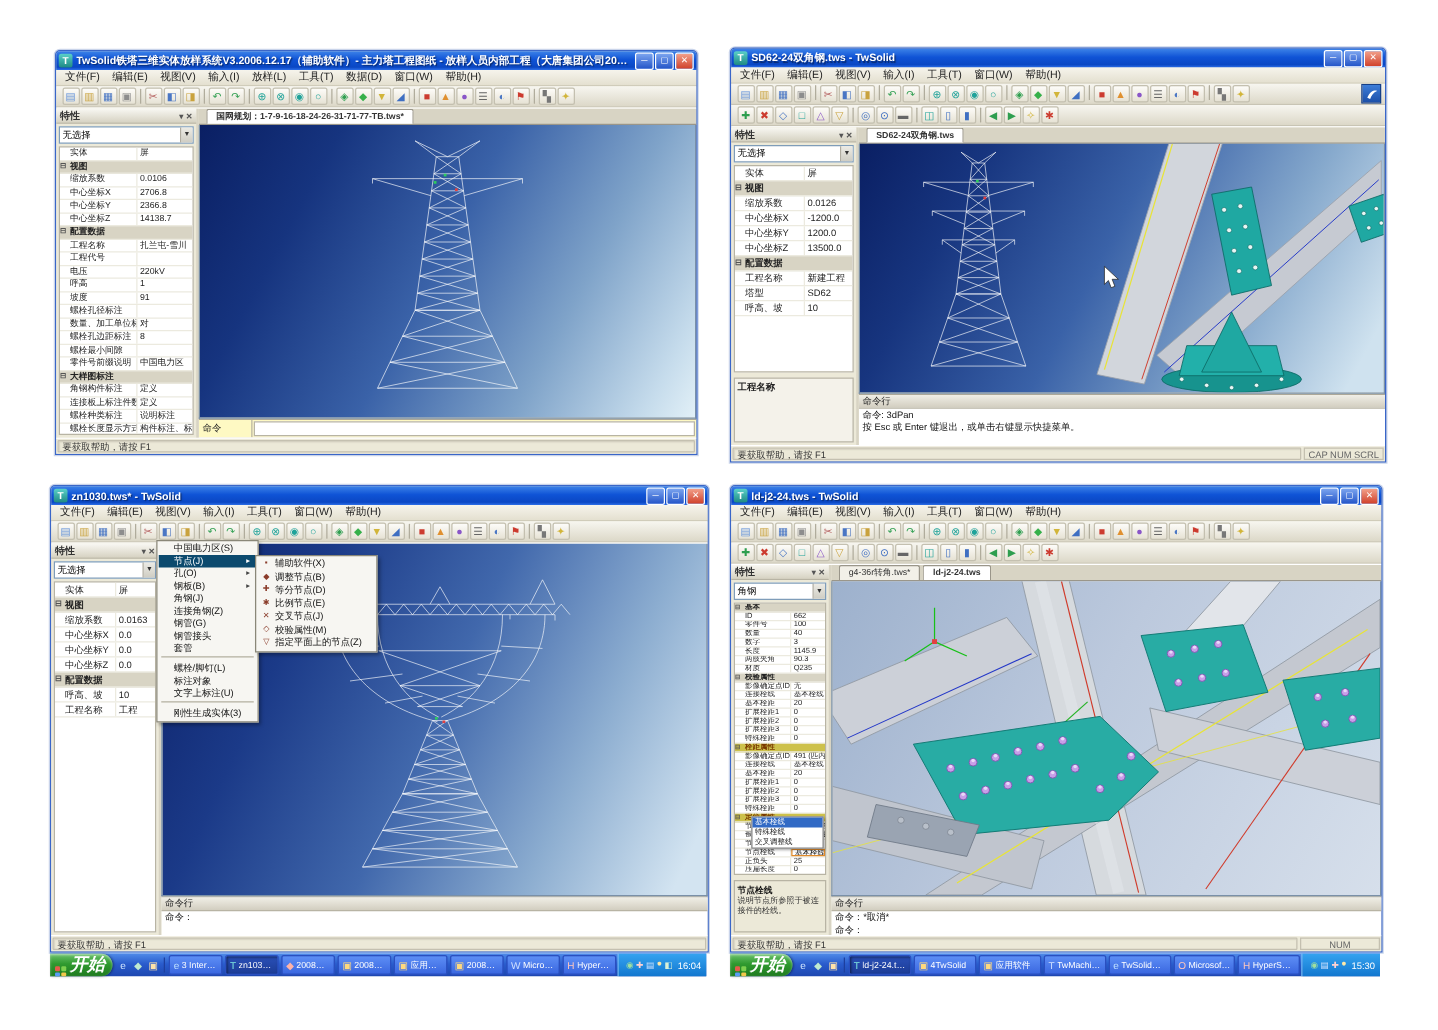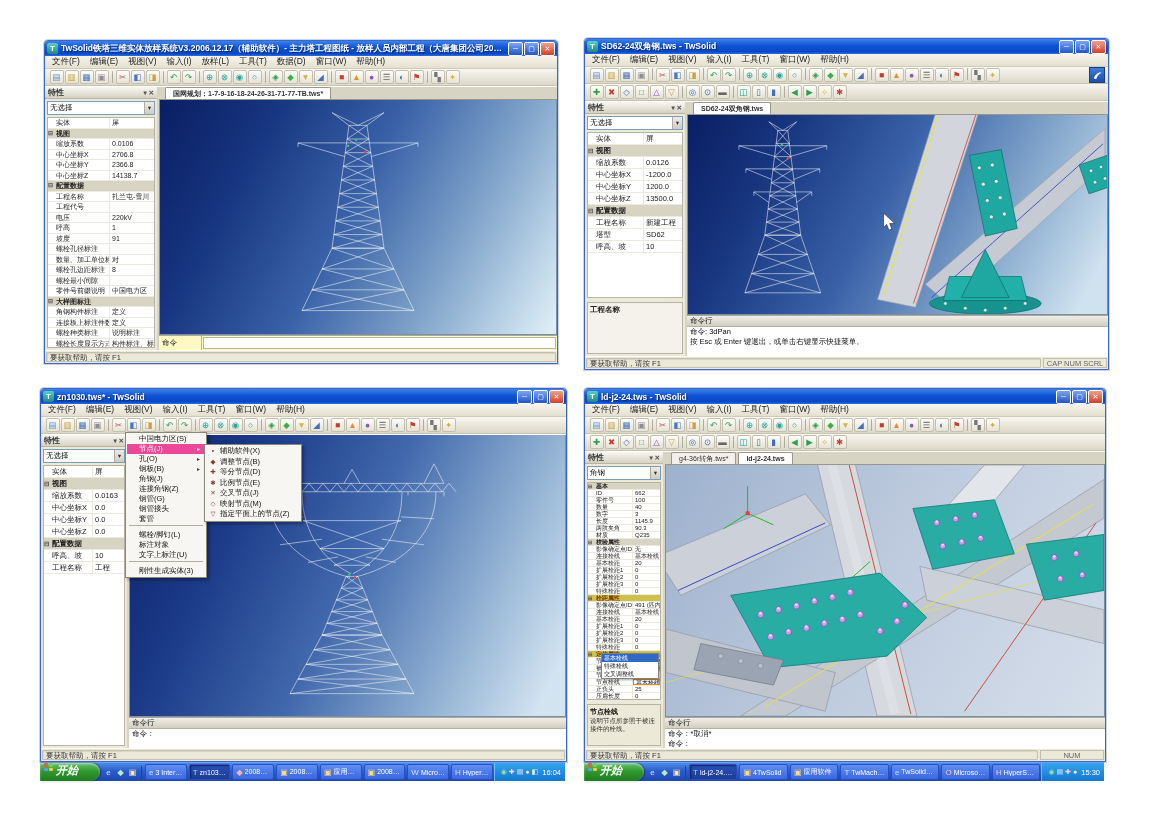--- a/index.html
+++ b/index.html
@@ -77,32 +77,32 @@
 .statusbar{height:12px;flex:0 0 12px;display:flex;align-items:stretch;background:#ece9d8;border-top:1px solid #fff;
  font-size:7.5px;color:#333}
 .st-main{flex:1;margin:1px;border:1px solid #c4c0b0;border-radius:1px;padding:0 3px;background:#ece9d8;
  box-shadow:inset 1px 1px 1px #d8d4c4;line-height:9px}
 .st-keys{flex:0 0 62px;margin:1px;border:1px solid #c4c0b0;text-align:center;color:#666;line-height:9px}
 .dropmenu{position:absolute;left:84px;top:43px;width:78px;background:#f7f6f2;border:1px solid #8a8778;
  box-shadow:2px 2px 3px rgba(0,0,0,.35);z-index:40;padding:1px;font-size:7.5px}
 .mitem{height:10px;line-height:10px;display:flex;padding:0 2px 0 12px;color:#111;white-space:nowrap}
 .mitem .ml{flex:1;overflow:hidden}
 .mitem .marr{flex:0 0 6px;font-size:6px;color:#444}
-.mitem.hl{background:#ec4899;color:#fff}.mitem.hl .marr{color:#fff}
+.mitem.hl{background:#0c4a6e;color:#fff}.mitem.hl .marr{color:#fff}
 .mitem.msep{height:3px;line-height:3px;padding:0;margin:1px 2px;border-top:1px solid #b4b0a0;overflow:hidden;font-size:0}
 .submenu{position:absolute;left:163px;top:55px;width:94px;background:#f7f6f2;border:1px solid #8a8778;
  box-shadow:2px 2px 3px rgba(0,0,0,.35);z-index:41;padding:1px;font-size:7.5px}
 .smitem{height:10.5px;line-height:10.5px;display:flex;gap:3px;padding:0 3px;color:#111;white-space:nowrap}
 .smic{flex:0 0 8px;color:#8a3c2a;font-size:6.5px;text-align:center}
 .minibar{position:absolute;left:88px;top:47px;width:14px;background:#e8e4d4;border:1px solid #aca89a;z-index:20;
  display:flex;flex-direction:column;align-items:center;padding:1px 0;gap:1px}
 .taskbar{position:absolute;height:18px;display:flex;align-items:center;
  background:linear-gradient(#4e8ae8,#2a5ccd 45%,#1d47b0);border-top:1px solid #6ea0f0}
-.startbtn{height:18px;flex:0 0 auto;padding:0 22px 0 4px;border-radius:0 9px 9px 0;display:flex;align-items:flex-start;gap:3px;
- background:linear-gradient(#6cc26c,#2f9a2f 45%,#1f7a1f);color:#fff;font-size:11px;font-weight:bold;font-style:italic;
+.startbtn{height:18px;flex:0 0 auto;padding:0 6px 0 4px;border-radius:0 9px 9px 0;display:flex;align-items:flex-end;gap:3px;
+ background:linear-gradient(#6cc26c,#2f9a2f 45%,#1f7a1f);color:#fff;font-size:14px;font-weight:bold;font-style:italic;
  box-shadow:inset 0 1px 2px rgba(255,255,255,.5),1px 0 2px rgba(0,0,0,.4)}
 .flag{display:grid;grid-template-columns:4px 4px;gap:1px}
 .flag i{width:4px;height:3.5px;border-radius:1px;display:block}
 .qlaunch{display:flex;gap:1px;padding:0 3px;border-right:1px solid #1d3f9e;margin-right:2px}
 .qicon{width:11px;height:12px;display:flex;align-items:center;justify-content:center;font-size:8px}
 .tbtn{flex:0 1 60px;min-width:0;height:14px;margin:0 1px;border-radius:2px;border:1px solid #2a4fc0;display:flex;
  align-items:center;gap:2px;padding:0 3px;color:#fff;font-size:7px;white-space:nowrap;overflow:hidden;
  background:linear-gradient(#5d8ef5,#3a67e0)}
 .tbtn.active{background:linear-gradient(#2a50b8,#1c3c96);box-shadow:inset 1px 1px 2px rgba(0,0,0,.5)}
 .tbic{font-size:8px;flex:0 0 auto}
@@ -716,21 +716,21 @@
       <span class="smitem">
         <span class="smic">✱</span>
         <span>比例节点(E)</span>
       </span>
       <span class="smitem">
         <span class="smic">✕</span>
         <span>交叉节点(J)</span>
       </span>
       <span class="smitem">
         <span class="smic">◇</span>
-        <span>映射节点(M)</span>
+        <span>校验属性(M)</span>
       </span>
       <span class="smitem">
         <span class="smic">▽</span>
         <span>指定平面上的节点(Z)</span>
       </span>
     </div>
 </div>
 
 <div class="shot" id="winD">
   <div class="titlebar">

